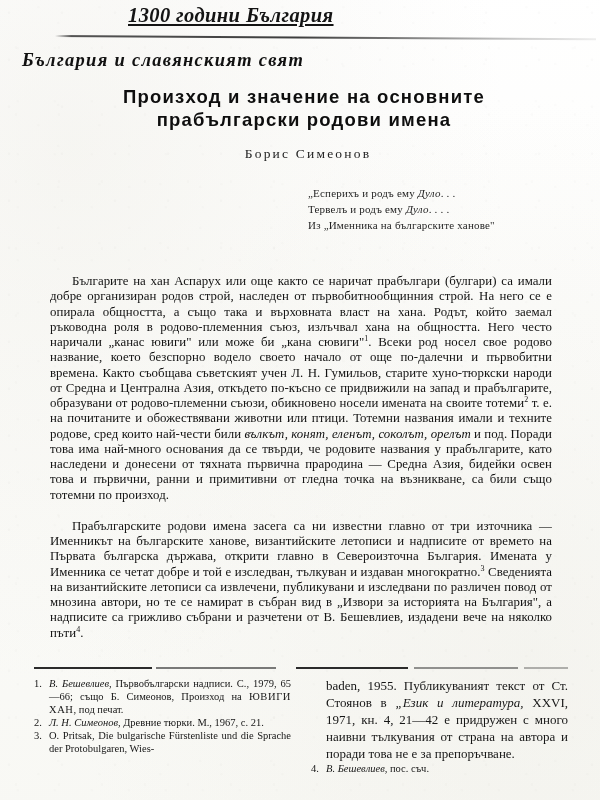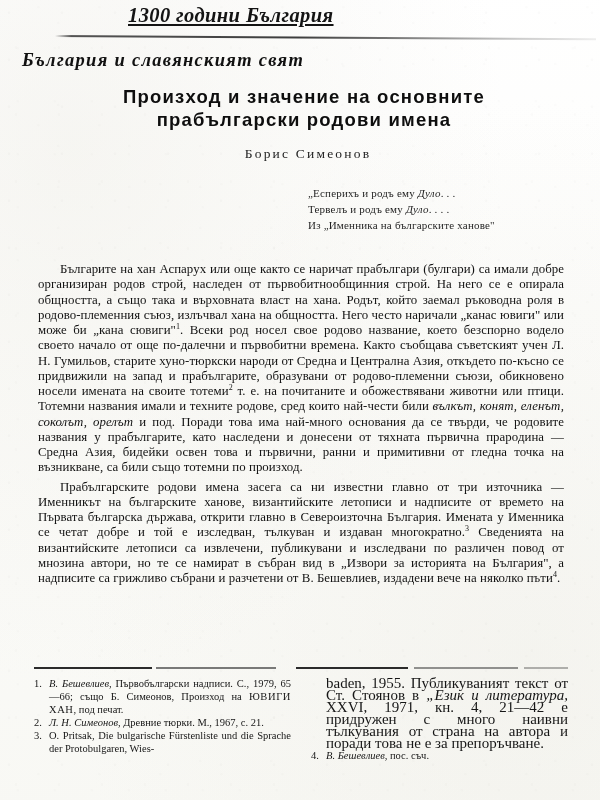--- a/index.html
+++ b/index.html
@@ -140,21 +140,21 @@
     left: 34px;
     width: 534px;
     font-size: 12.85px;
     line-height: 15.25px;
     text-align: justify;
     text-justify: inter-word;
     color: #121212;
     letter-spacing: .05px;
   }
   .body-col p {
-    margin: 4px;
+    margin: 16px;
     text-indent: 22px;
   }
   .body-col i { font-style: italic; }
   sup {
     font-size: 8px;
     vertical-align: super;
     line-height: 0;
   }
 
   
@@ -196,22 +196,22 @@
   }
   .fn-num {
     width: 15px;
     flex: 0 0 15px;
     text-align: left;
   }
   .fn-text { flex: 1 1 auto; }
   .fn-text i { font-style: italic; }
   .fn-text .caps { letter-spacing: .6px; }
   .fn-cont {
-    font-size: 15px;
-    line-height: 12px;
+    font-size: 13px;
+    line-height: 17px;
     color: #161616;
     padding-left: 15px;
     text-align: justify;
     font-family: Liberation Serif, serif;
   }
 </style>
 </head>
 <body>
 
 <div class="page">

